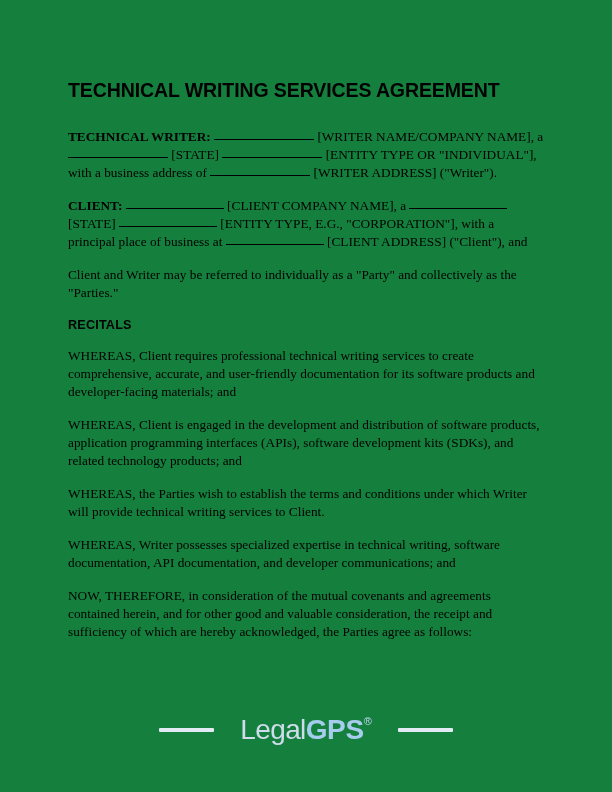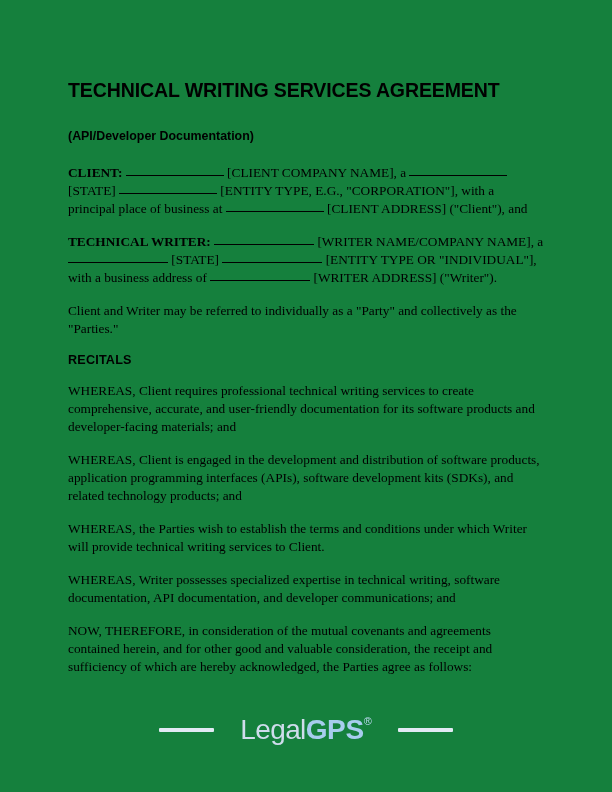--- a/index.html
+++ b/index.html
@@ -121,26 +121,25 @@
 </style>
 </head>
 <body>
 
 <div class="page">
 
   <div class="doc-body">
 
     <h1 class="doc-title">TECHNICAL WRITING SERVICES AGREEMENT</h1>
 
-    <div class="doc-subtitle">(API/Developer Documentation)</div>
 
 
+    <p class="para"><span class="party-label">TECHNICAL WRITER:</span><span> </span><span class="blank w3"></span><span> [WRITER NAME/COMPANY NAME], a </span><span class="blank w3"></span><span> [STATE] </span><span class="blank w3"></span><span> [ENTITY TYPE OR "INDIVIDUAL"], with a business address of </span><span class="blank w3"></span><span> [WRITER ADDRESS] ("Writer").</span></p>
+
     <p class="para"><span class="party-label">CLIENT:</span><span> </span><span class="blank w2"></span><span> [CLIENT COMPANY NAME], a </span><span class="blank w2"></span><span> [STATE] </span><span class="blank w2"></span><span> [ENTITY TYPE, E.G., "CORPORATION"], with a principal place of business at </span><span class="blank w2"></span><span> [CLIENT ADDRESS] ("Client"), and</span></p>
-
-    <p class="para"><span class="party-label">TECHNICAL WRITER:</span><span> </span><span class="blank w3"></span><span> [WRITER NAME/COMPANY NAME], a </span><span class="blank w3"></span><span> [STATE] </span><span class="blank w3"></span><span> [ENTITY TYPE OR "INDIVIDUAL"], with a business address of </span><span class="blank w3"></span><span> [WRITER ADDRESS] ("Writer").</span></p>
 
     <p class="para">Client and Writer may be referred to individually as a "Party" and collectively as the "Parties."</p>
 
     <div class="section-heading">RECITALS</div>
 
     <p class="para fade-1">WHEREAS, Client requires professional technical writing services to create comprehensive, accurate, and user-friendly documentation for its software products and developer-facing materials; and</p>
     <p class="para fade-1">WHEREAS, Client is engaged in the development and distribution of software products, application programming interfaces (APIs), software development kits (SDKs), and related technology products; and</p>
     <p class="para fade-3">WHEREAS, the Parties wish to establish the terms and conditions under which Writer will provide technical writing services to Client.</p>
     <p class="para fade-2">WHEREAS, Writer possesses specialized expertise in technical writing, software documentation, API documentation, and developer communications; and</p>
     <p class="para fade-4">NOW, THEREFORE, in consideration of the mutual covenants and agreements contained herein, and for other good and valuable consideration, the receipt and sufficiency of which are hereby acknowledged, the Parties agree as follows:</p>

